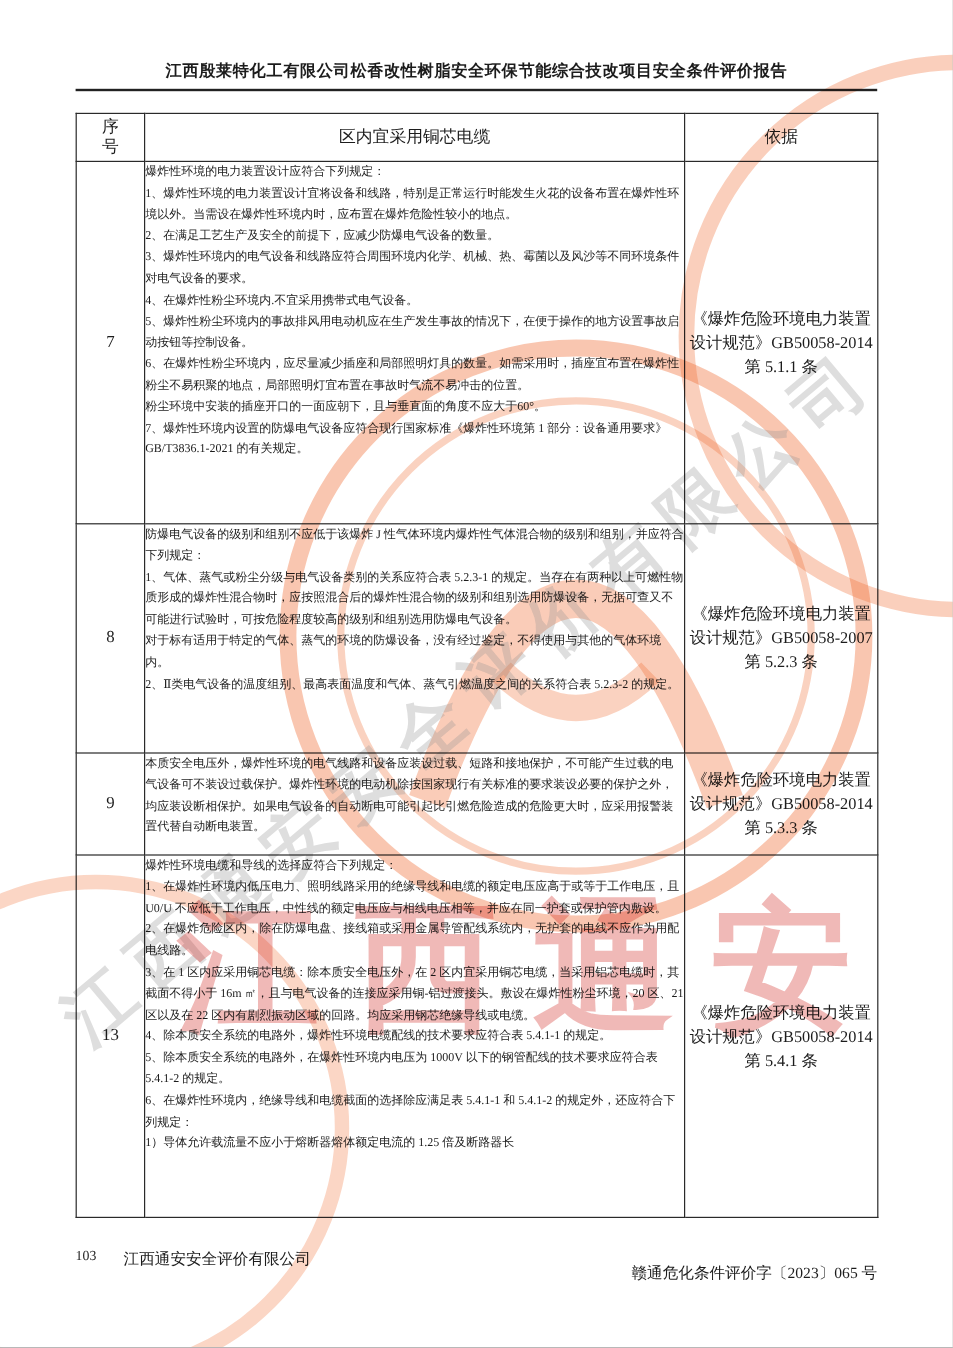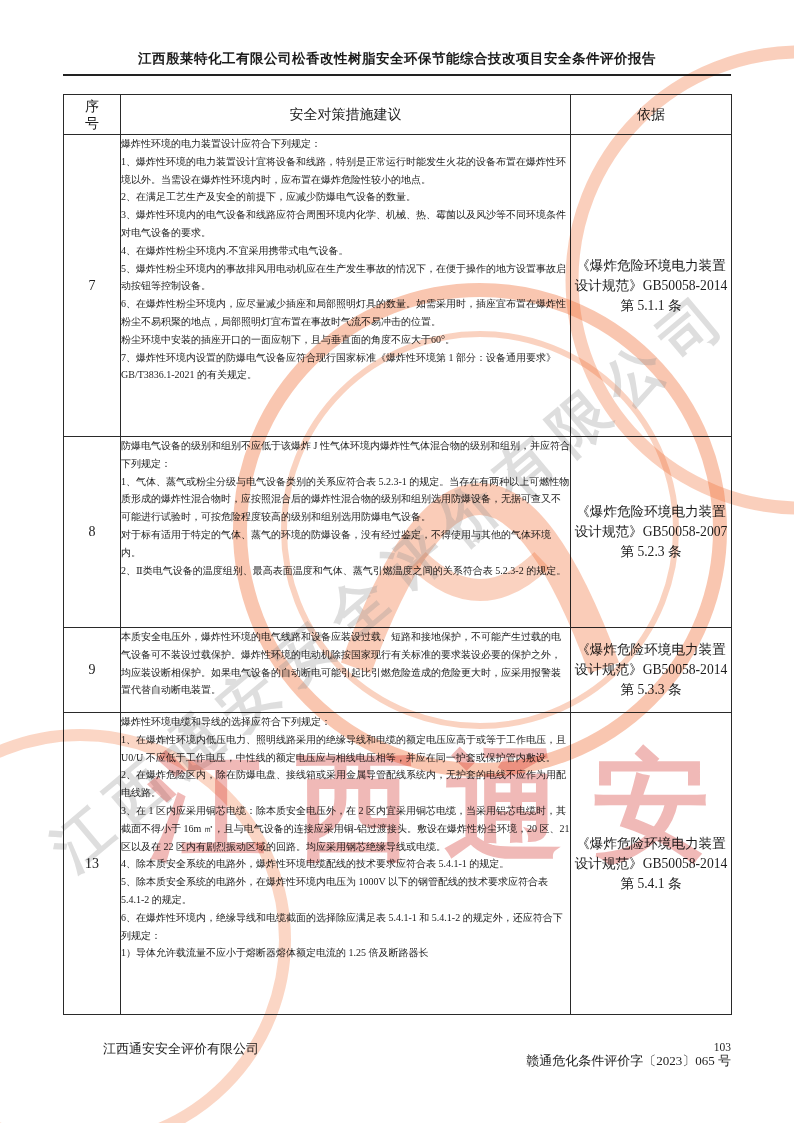--- a/index.html
+++ b/index.html
@@ -43,21 +43,21 @@
     text-align:center;vertical-align:middle;font-size:13.6px;line-height:20px;
     padding:2px 4px;
   }
   tr.r7{height:302px;} tr.r8{height:191px;} tr.r9{height:85px;} tr.r10{height:302px;}
   
   .doc-footer{
     position:absolute;top:1040px;left:63px;width:668px;height:20px;
     font-size:13px;
   }
   .foot-left{position:absolute;left:40px;top:0;}
-  .foot-page{position:absolute;left:0;right:0;top:1px;text-align:right;font-size:11.5px;}
+  .foot-page{position:absolute;left:0;right:0;top:1px;text-align:left;font-size:11.5px;}
   .foot-right{position:absolute;right:0;top:12px;}
   
   .wm-layer{
     position:absolute;inset:0;pointer-events:none;mix-blend-mode:multiply;z-index:5;
   }
   .wm-svg{position:absolute;left:0;top:0;}
   .wm-gray-text{
     position:absolute;left:36px;top:828px;width:1200px;
     transform:rotate(-40deg);transform-origin:0 0;
     font-size:58px;letter-spacing:14px;white-space:nowrap;
@@ -81,21 +81,21 @@
   <table class="main">
     <colgroup>
         <col class="c-no">
         <col class="c-measure">
         <col class="c-basis">
       </colgroup>
     <tbody>
         <tr class="head-row">
       <th class="seq-h">序
 号</th>
-      <th>安全对策措施建议</th>
+      <th>区内宜采用铜芯电缆</th>
       <th>依据</th>
     </tr>
     <tr class="r7">
       <td class="no-cell">7</td>
       <td class="measure-cell">爆炸性环境的电力装置设计应符合下列规定：
 1、爆炸性环境的电力装置设计宜将设备和线路，特别是正常运行时能发生火花的设备布置在爆炸性环境以外。当需设在爆炸性环境内时，应布置在爆炸危险性较小的地点。
 2、在满足工艺生产及安全的前提下，应减少防爆电气设备的数量。
 3、爆炸性环境内的电气设备和线路应符合周围环境内化学、机械、热、霉菌以及风沙等不同环境条件对电气设备的要求。
 4、在爆炸性粉尘环境内.不宜采用携带式电气设备。
 5、爆炸性粉尘环境内的事故排风用电动机应在生产发生事故的情况下，在便于操作的地方设置事故启动按钮等控制设备。

